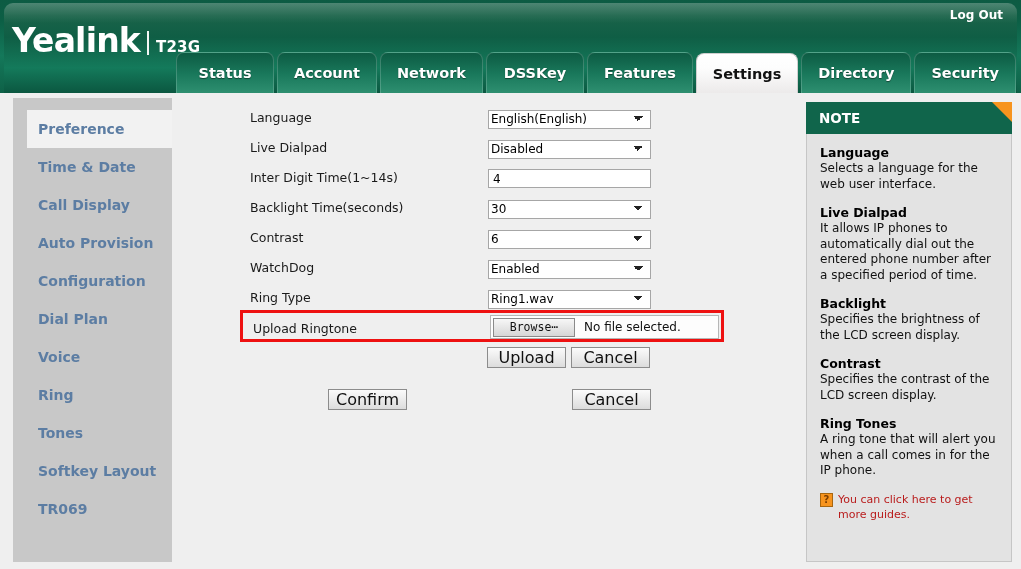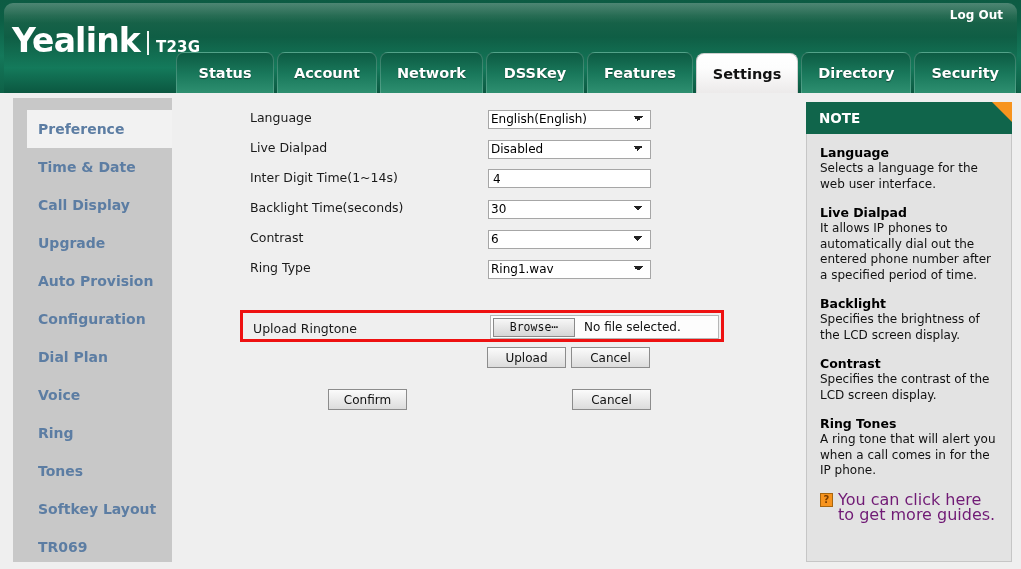--- a/index.html
+++ b/index.html
@@ -248,21 +248,21 @@
     color: #111;
     white-space: nowrap;
   }
 
   .btn {
     display: inline-flex;
     align-items: center; justify-content: center;
     height: 21px;
     background: linear-gradient(180deg, #fbfbfb 0%, #ededed 45%, #dcdcdc 100%);
     border: 1px solid #8c8c8c;
-    font-size: 12px;
+    font-size: 16px;
     color: #101010;
     cursor: pointer;
     font-family: "DejaVu Sans", sans-serif;
   }
   .upload-actions {
     position: absolute;
     left: 307px; top: 254px;
     display: flex; gap: 5px;
   }
   .upload-actions .btn { width: 79px; }
@@ -336,22 +336,22 @@
     background: #f7941e;
     border: 1px solid #a8660f;
     color: #7a3d00;
     font-size: 10px;
     font-weight: bold;
     line-height: 12px;
     text-align: center;
     cursor: pointer;
   }
   .note-footer-text {
-    font-size: 16px;
-    color: #701a75;
+    font-size: 11px;
+    color: #b91c1c;
     line-height: 15.5px;
     cursor: pointer;
   }
 </style>
 </head>
 <body>
 
 <div id="app">
 
   <div class="header">
@@ -402,23 +402,20 @@
           <div class="side-item active">
             <span>Preference</span>
           </div>
           <div class="side-item">
             <span>Time &amp; Date</span>
           </div>
           <div class="side-item">
             <span>Call Display</span>
           </div>
           <div class="side-item">
-            <span>Upgrade</span>
-          </div>
-          <div class="side-item">
             <span>Auto Provision</span>
           </div>
           <div class="side-item">
             <span>Configuration</span>
           </div>
           <div class="side-item">
             <span>Dial Plan</span>
           </div>
           <div class="side-item">
             <span>Voice</span>
@@ -453,20 +450,24 @@
             <span class="flabel">Inter Digit Time(1~14s)</span>
             <div class="fctrl"><input type="text" class="txt" value="4" style=""></div>
           </div>
           <div class="frow">
             <span class="flabel">Backlight Time(seconds)</span>
             <div class="fctrl"><select class="sel"><option>30</option></select></div>
           </div>
           <div class="frow">
             <span class="flabel">Contrast</span>
             <div class="fctrl"><select class="sel"><option>6</option></select></div>
+          </div>
+          <div class="frow">
+            <span class="flabel">WatchDog</span>
+            <div class="fctrl"><select class="sel"><option>Enabled</option></select></div>
           </div>
           <div class="frow">
             <span class="flabel">Ring Type</span>
             <div class="fctrl"><select class="sel"><option>Ring1.wav</option></select></div>
           </div>
         </div>
 
       <div class="upload-row">
         <span class="ul-label">Upload Ringtone</span>
         <div class="filebox">

